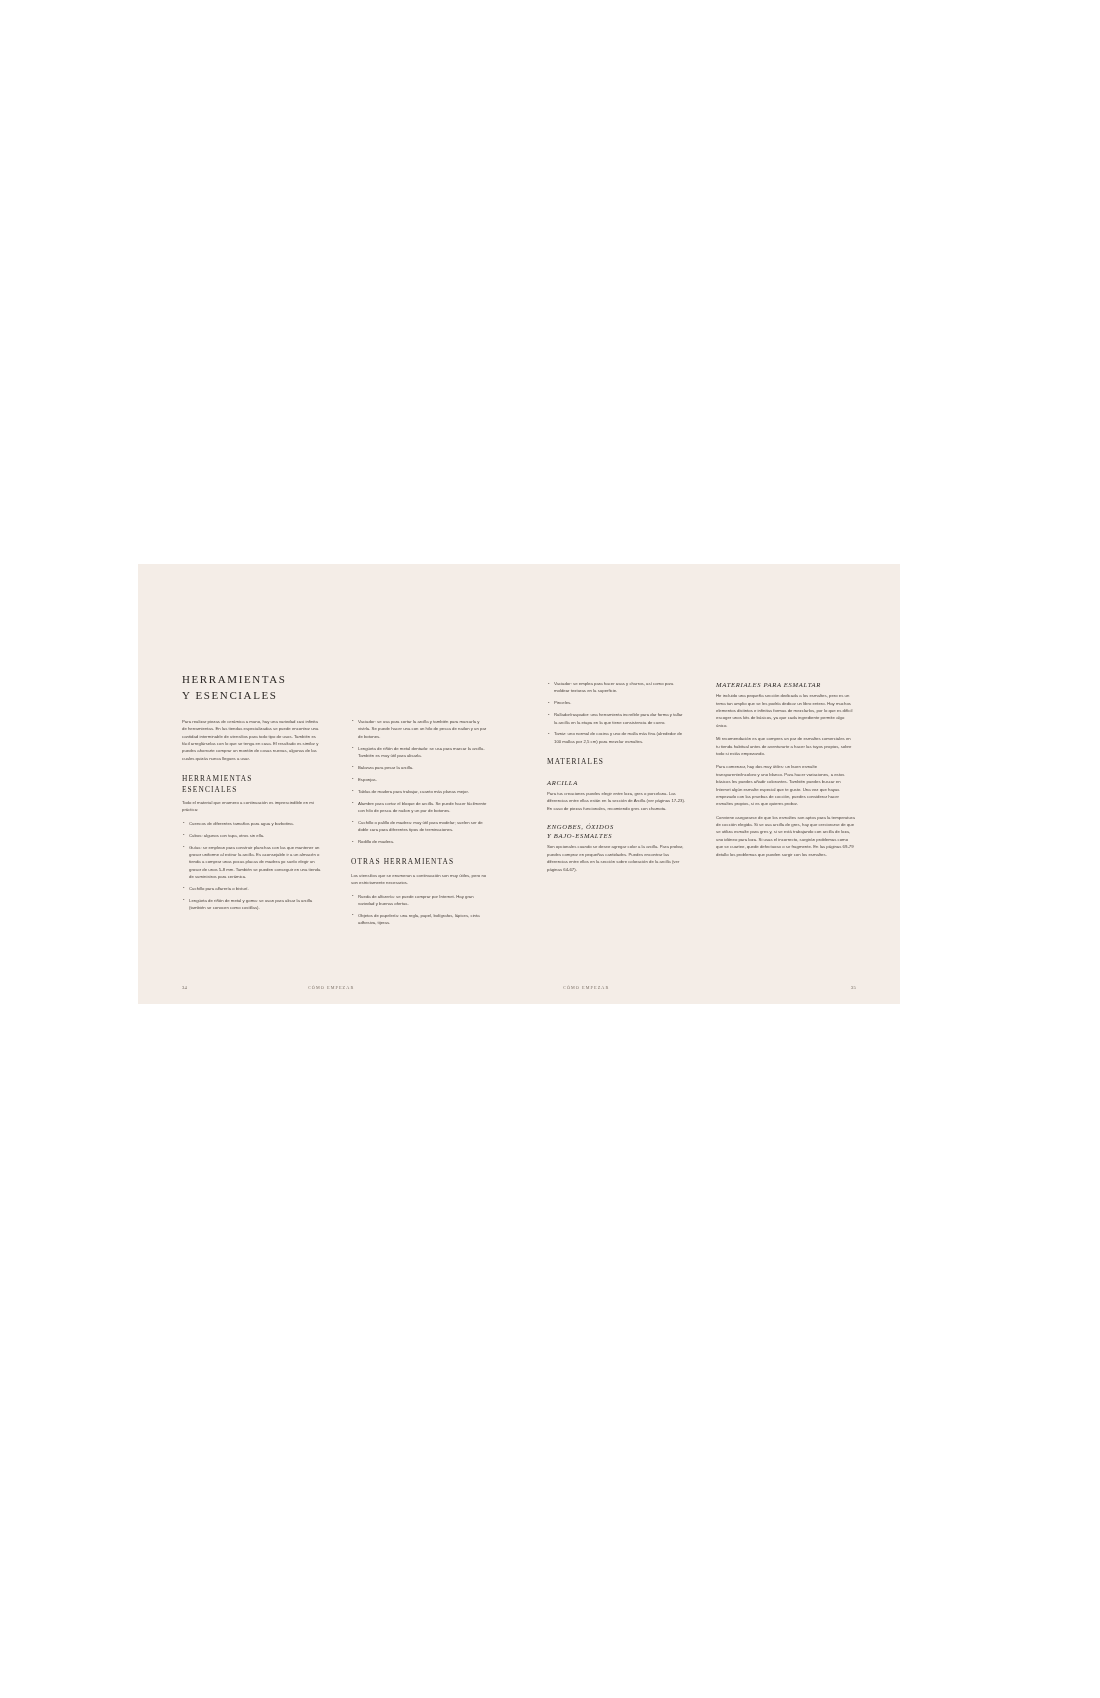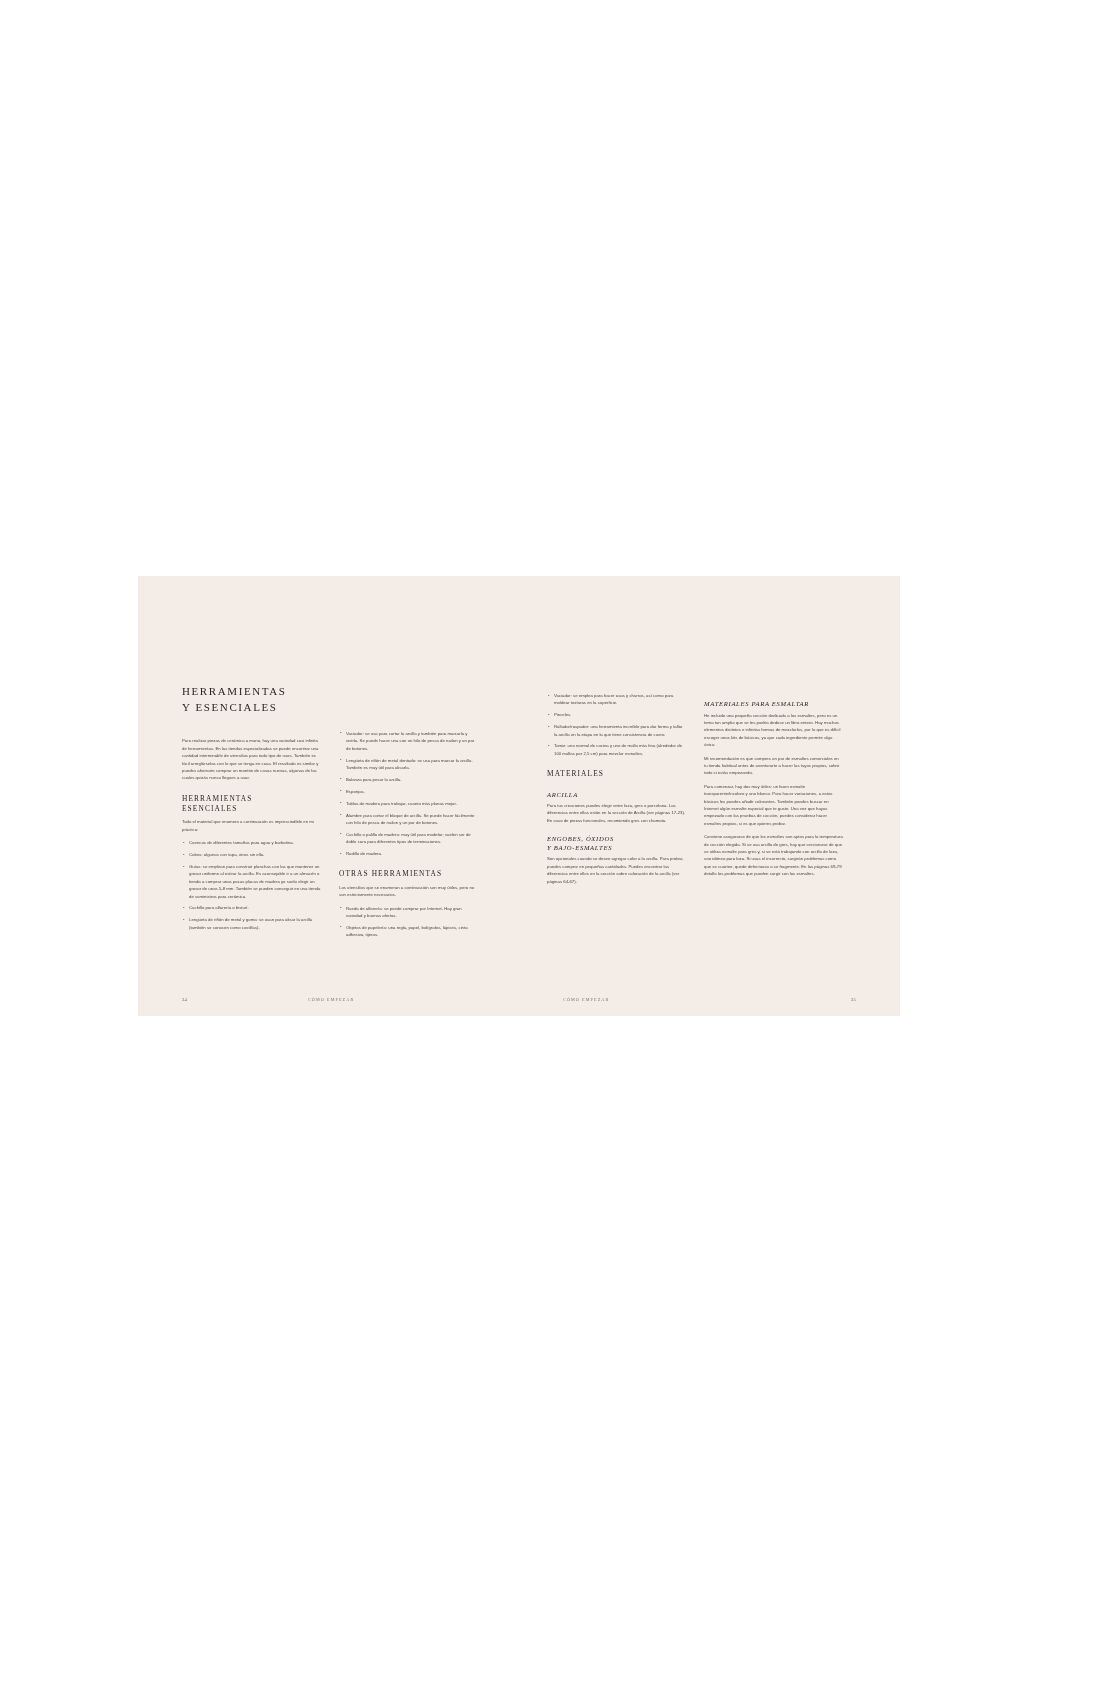--- a/index.html
+++ b/index.html
@@ -9,21 +9,21 @@
   }
   body {
     width: 1100px;
     height: 1698px;
     font-family: "Liberation Sans", sans-serif;
     position: relative;
   }
   .spread {
     position: absolute;
     left: 138px;
-    top: 576px;
+    top: 564px;
     width: 762px;
     height: 440px;
     background: #f4ede7;
   }
   .page {
     position: absolute;
     top: 0;
     height: 440px;
     box-sizing: border-box;
   }
@@ -32,22 +32,21 @@
     width: 381px;
     padding: 108px 28px 0 44px;
   }
   .page-right {
     left: 381px;
     width: 381px;
     padding: 108px 44px 0 28px;
   }
   .cols {
     display: flex;
-    gap: 18px;
-    align-items: center;
+    gap: 30px;
   }
   .col {
     width: 139px;
   }
   h1.section-title {
     font-family: "Liberation Serif", serif;
     font-size: 11px;
     letter-spacing: 1.6px;
     color: #2b2724;
     font-weight: normal;

